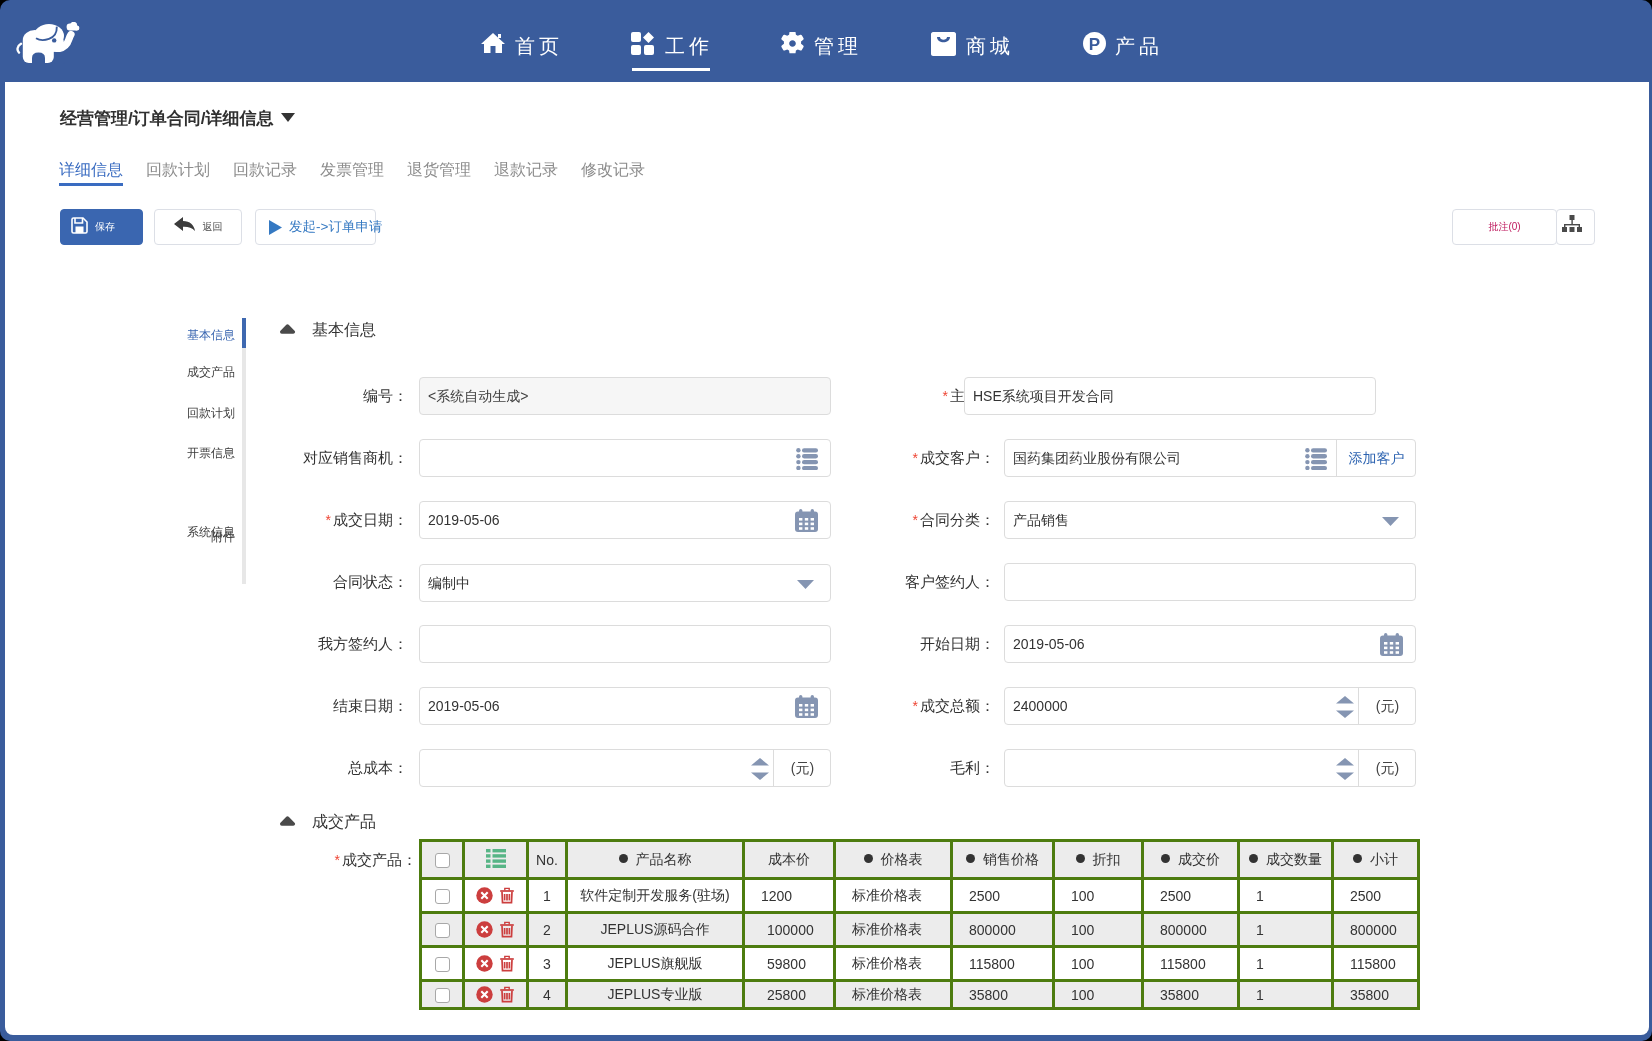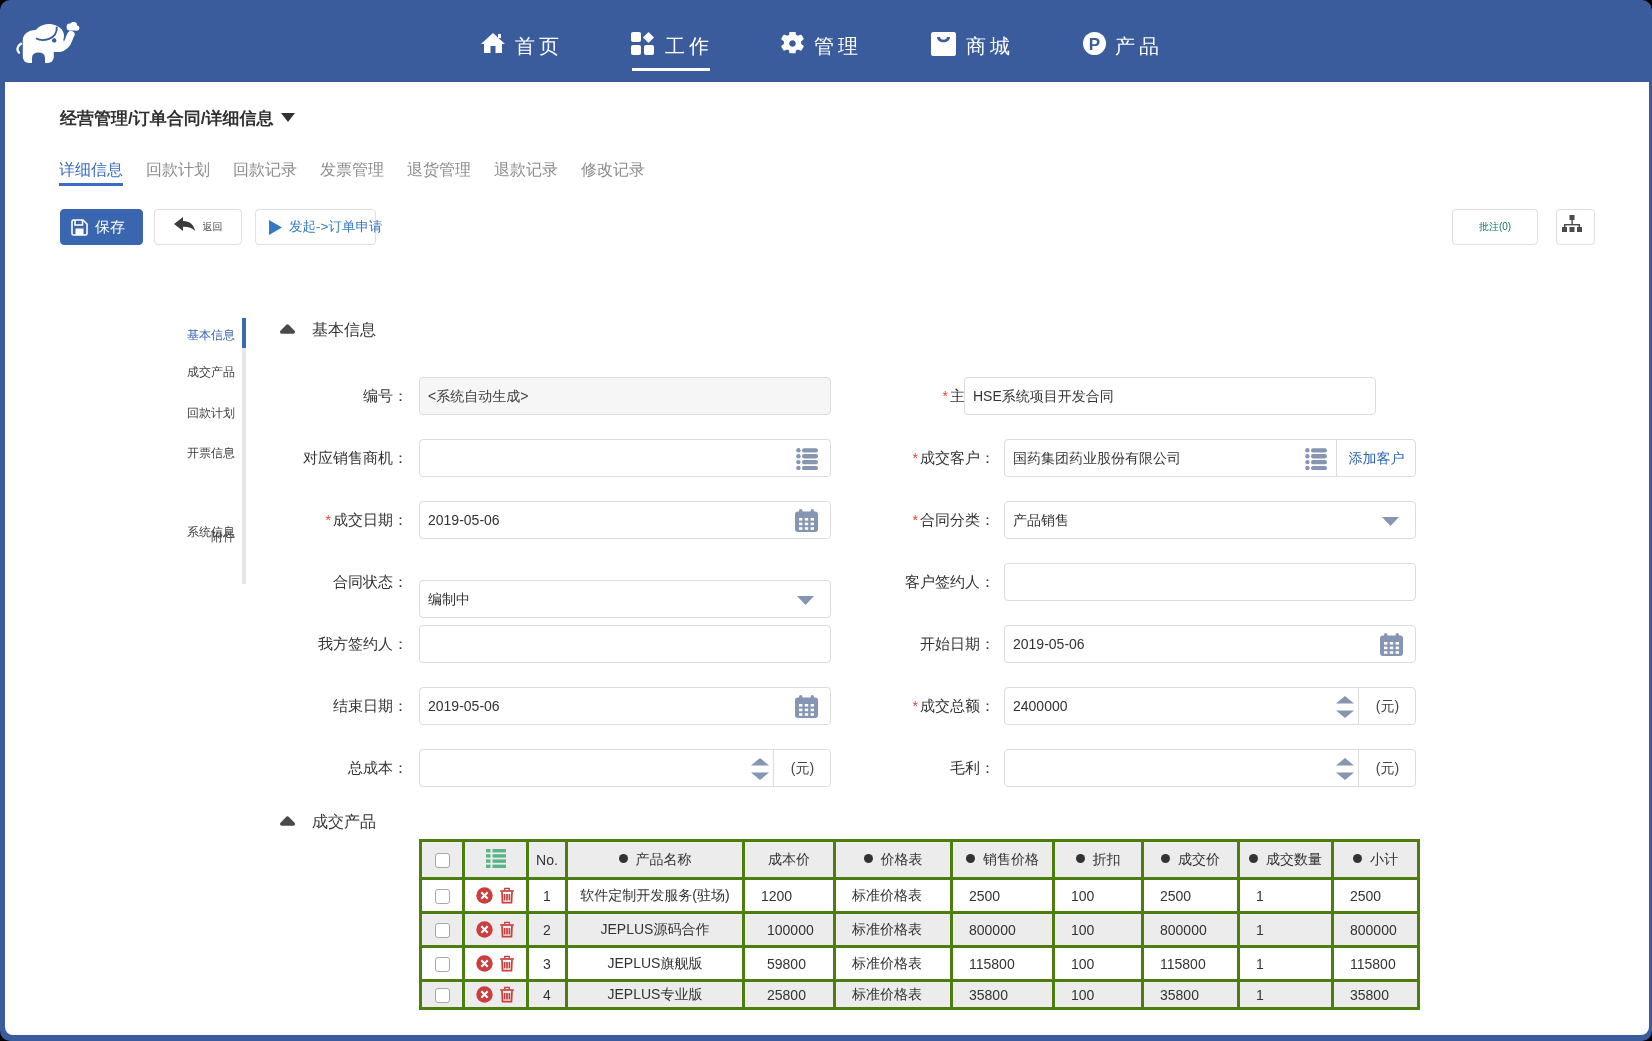--- a/index.html
+++ b/index.html
@@ -19,24 +19,24 @@
 .nav-underline { position:absolute; left:632px; top:68px; width:78px; height:3px; background:#fff; }
 
 .crumb { position:absolute; left:55px; top:25px; font-size:17px; font-weight:bold; color:#303030; }
 .crumb svg { margin-left:8px; vertical-align:2px; }
 .tabs { position:absolute; left:54px; top:79px; font-size:16px; line-height:18px; color:#8c8c8c; white-space:nowrap; }
 .tabs span { margin-right:23px; display:inline-block; }
 .tabs .act { color:#3a6cc1; padding-bottom:4px; border-bottom:3px solid #3a6cc1; }
 .btn { position:absolute; height:36px; border-radius:4px; border:1px solid #dcdfe6;
   background:#fff; font-size:10px; color:#4a4a4a; text-align:center; line-height:34px; white-space:nowrap; }
 .btn svg { vertical-align:-4px; margin-right:7px; }
-.btn-save { left:55px; top:127px; width:83px; background:#3a66b0; border-color:#3a66b0; color:#fff; text-align:left; padding-left:10px; font-size:15px; }
+.btn-save { left:55px; top:127px; width:83px; background:#3a66b0; border-color:#3a66b0; color:#fff; text-align:left; padding-left:10px; font-size:10px; }
 .btn-back { left:149px; top:127px; width:88px; }
 .btn-start { left:250px; top:127px; width:121px; color:#3579c2; font-size:13.5px; text-align:left; padding-left:12px; }
-.btn-note { left:1447px; top:127px; width:86px; color:#0f766e; }
+.btn-note { left:1447px; top:127px; width:105px; color:#be185d; }
 .btn-tree { left:1551px; top:127px; width:39px; }
 
 .anchor-line { position:absolute; left:237px; top:236px; width:4px; height:266px; background:#e7e7e7; }
 .anchor-cur { position:absolute; left:237px; top:236px; width:4px; height:30px; background:#3e68b0; }
 .anchor { position:absolute; width:110px; left:120px; text-align:right; font-size:12px; color:#3b3b3b; }
 .anchor.act { color:#3a66b0; }
 
 .sec-head { position:absolute; font-size:16px; color:#333; }
 .sec-head svg { margin-right:16px; vertical-align:1px; }
 .flabel { position:absolute; width:240px; text-align:right; font-size:15px; color:#333;
@@ -227,21 +227,21 @@
               <rect x="4" y="18.2" width="3.4" height="2.6"></rect>
               <rect x="9.8" y="18.2" width="3.4" height="2.6"></rect>
               <rect x="15.6" y="18.2" width="3.4" height="2.6"></rect>
             </g>
           </svg></div>
         <div class="flabel" style="left:750px; top:419px;"><span class="req">*</span>合同分类：</div>
         <div class="fbox" style="left:999px; top:419px;">产品销售<svg class="caret" width="17" height="9" viewBox="0 0 17 9">
             <path d="M0 0 L17 0 L8.5 9 Z" fill="#8595b2"></path>
           </svg></div>
         <div class="flabel" style="left:163px; top:481px;">合同状态：</div>
-        <div class="fbox" style="left:414px; top:498px;">编制中<svg class="caret" width="17" height="9" viewBox="0 0 17 9">
+        <div class="fbox" style="left:414px; top:482px;">编制中<svg class="caret" width="17" height="9" viewBox="0 0 17 9">
             <path d="M0 0 L17 0 L8.5 9 Z" fill="#8595b2"></path>
           </svg></div>
         <div class="flabel" style="left:750px; top:481px;">客户签约人：</div>
         <div class="fbox" style="left:999px; top:481px;"></div>
         <div class="flabel" style="left:163px; top:543px;">我方签约人：</div>
         <div class="fbox" style="left:414px; top:543px;"></div>
         <div class="flabel" style="left:750px; top:543px;">开始日期：</div>
         <div class="fbox" style="left:999px; top:543px;">2019-05-06<svg class="ricon" width="23" height="23" viewBox="0 0 23 23">
             <rect x="0" y="2.5" width="23" height="20.5" rx="3" fill="#8595b2"></rect>
             <rect x="4" y="0" width="3.4" height="6" rx="1.7" fill="#8595b2"></rect>
@@ -300,20 +300,21 @@
               <path d="M0 14.5 L18 14.5 L9 22 Z" fill="#8595b2"></path>
             </svg>
           </span>
           <span class="unit">(元)</span>
         </div>
       </div>
 
     <div class="sec-head" style="left:274px; top:730px;"><svg width="17" height="10" viewBox="0 0 17 10">
           <path d="M8.5 2 L14.3 8 L2.7 8 Z" fill="#4a4a4a" stroke="#4a4a4a" stroke-width="3.4" stroke-linejoin="round"></path>
         </svg>成交产品</div>
+    <div class="flabel" style="left:172px; top:759px;"><span class="req">*</span>成交产品：</div>
 
     <table class="tbl">
       <colgroup>
           <col style="width:43px">
           <col style="width:64px">
           <col style="width:39px">
           <col style="width:177px">
           <col style="width:91px">
           <col style="width:117px">
           <col style="width:102px">

